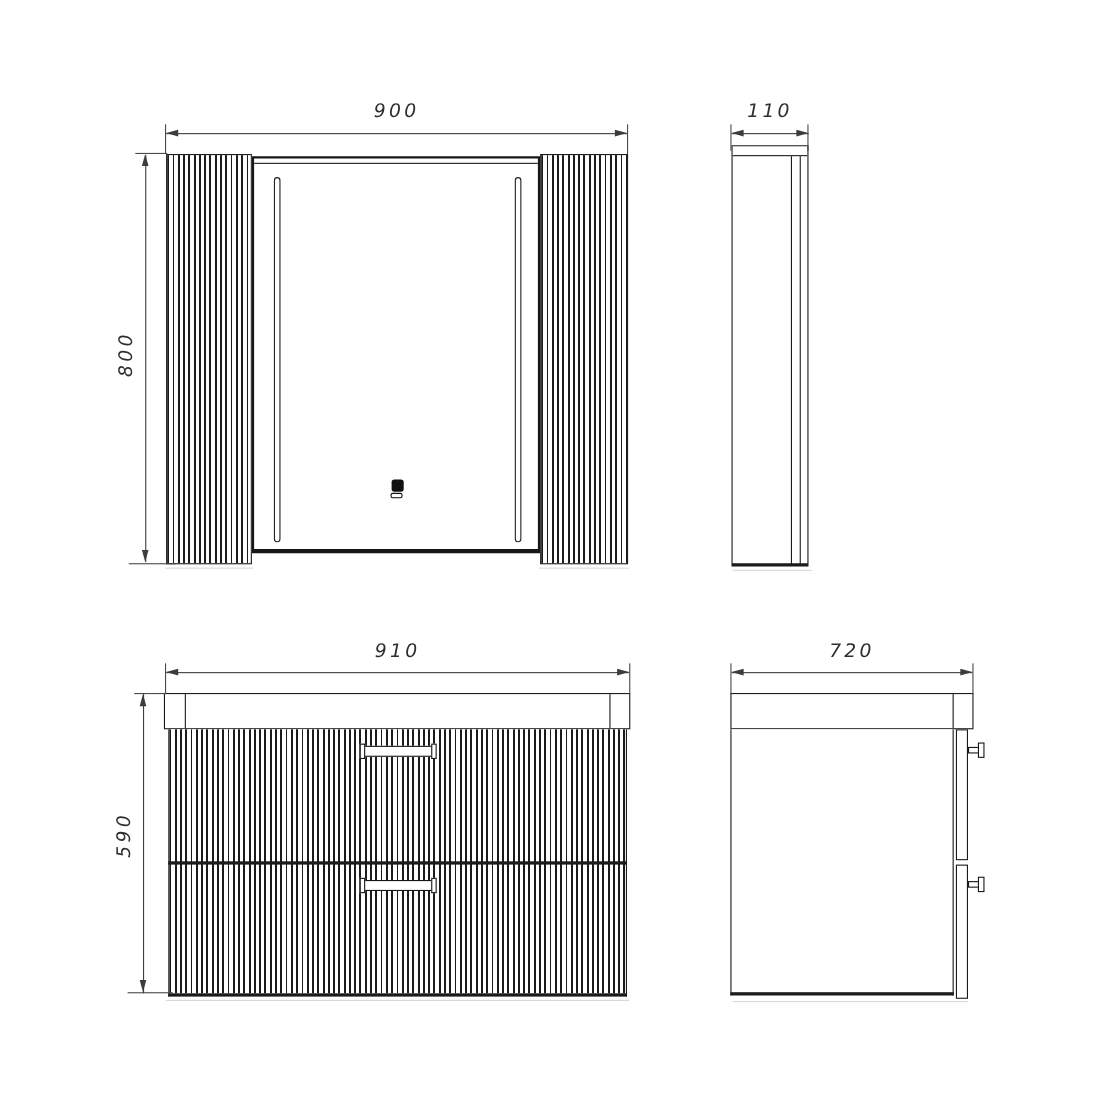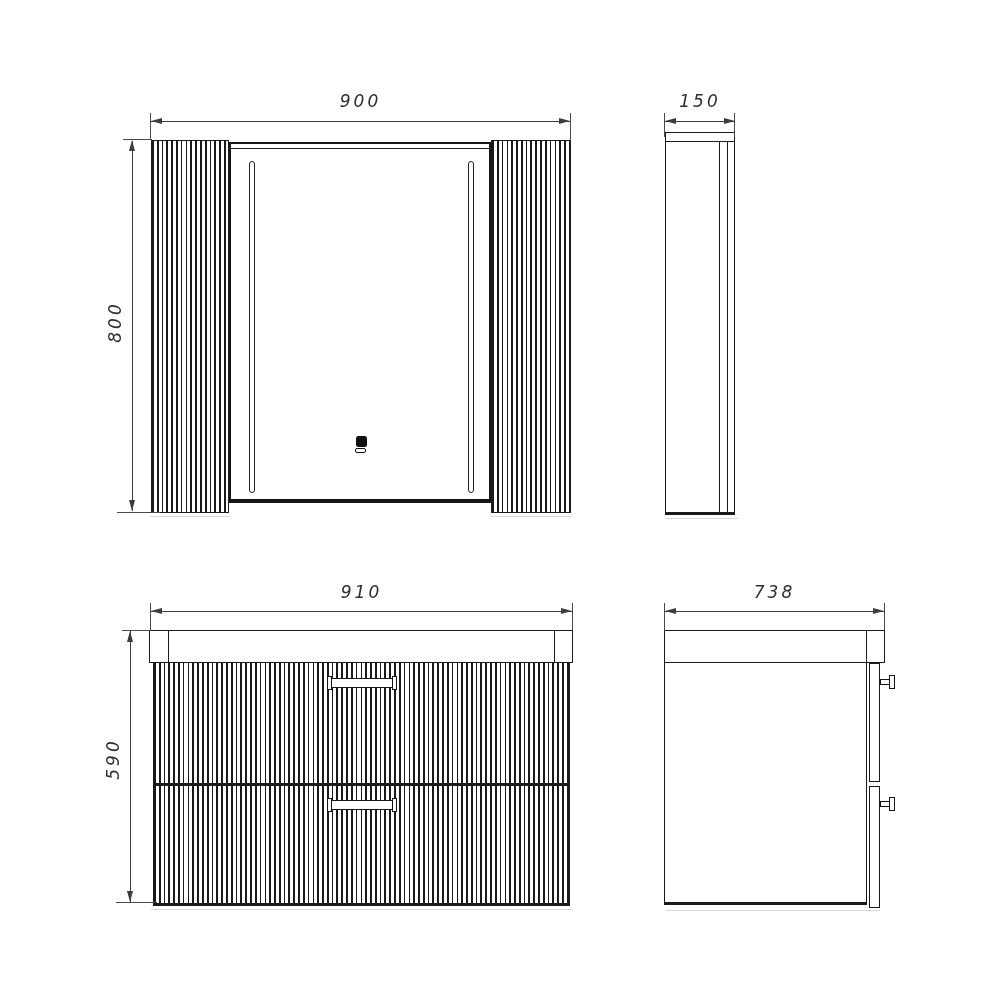--- a/index.html
+++ b/index.html
@@ -97,21 +97,21 @@
     <div class="ln" style="left:727px;top:142px;width:1.4px;height:371px;"></div>
     <div class="shadow" style="left:666px;top:518px;width:72px;height:1px;"></div>
   </div>
 
   <div>
     <div class="ext" style="left:664px;top:113px;width:1px;height:24px;"></div>
     <div class="ext" style="left:734px;top:113px;width:1px;height:24px;"></div>
     <div class="dim" style="left:665px;top:121px;width:70px;height:1.2px;"></div>
     <div class="arr left" style="left:665px;top:118px;"></div>
     <div class="arr right" style="left:724px;top:118px;"></div>
-    <div class="dimlabel" style="left:650px;top:92px;width:100px;">150</div>
+    <div class="dimlabel" style="left:650px;top:92px;width:100px;">110</div>
   </div>
 
   <div>
     <div class="box" style="left:149px;top:630px;width:424px;height:33px;"></div>
     <div class="ln" style="left:168px;top:631px;width:1.3px;height:31px;"></div>
     <div class="ln" style="left:554px;top:631px;width:1.3px;height:31px;"></div>
 
     <div class="panel flute bb3 noTop" style="left:153px;top:663px;width:417px;height:243px;border-bottom-width:3px;"></div>
     <div class="ln" style="left:153px;top:783px;width:417px;height:2.6px;"></div>
 
@@ -165,16 +165,16 @@
 
     <div class="shadow" style="left:666px;top:910px;width:214px;height:1px;"></div>
   </div>
 
   <div>
     <div class="ext" style="left:664px;top:603px;width:1px;height:28px;"></div>
     <div class="ext" style="left:884px;top:603px;width:1px;height:28px;"></div>
     <div class="dim" style="left:665px;top:611px;width:219px;height:1.2px;"></div>
     <div class="arr left" style="left:665px;top:608px;"></div>
     <div class="arr right" style="left:873px;top:608px;"></div>
-    <div class="dimlabel" style="left:665px;top:583px;width:219px;">738</div>
+    <div class="dimlabel" style="left:665px;top:583px;width:219px;">720</div>
   </div>
 
 </div>
 
 </body></html>

